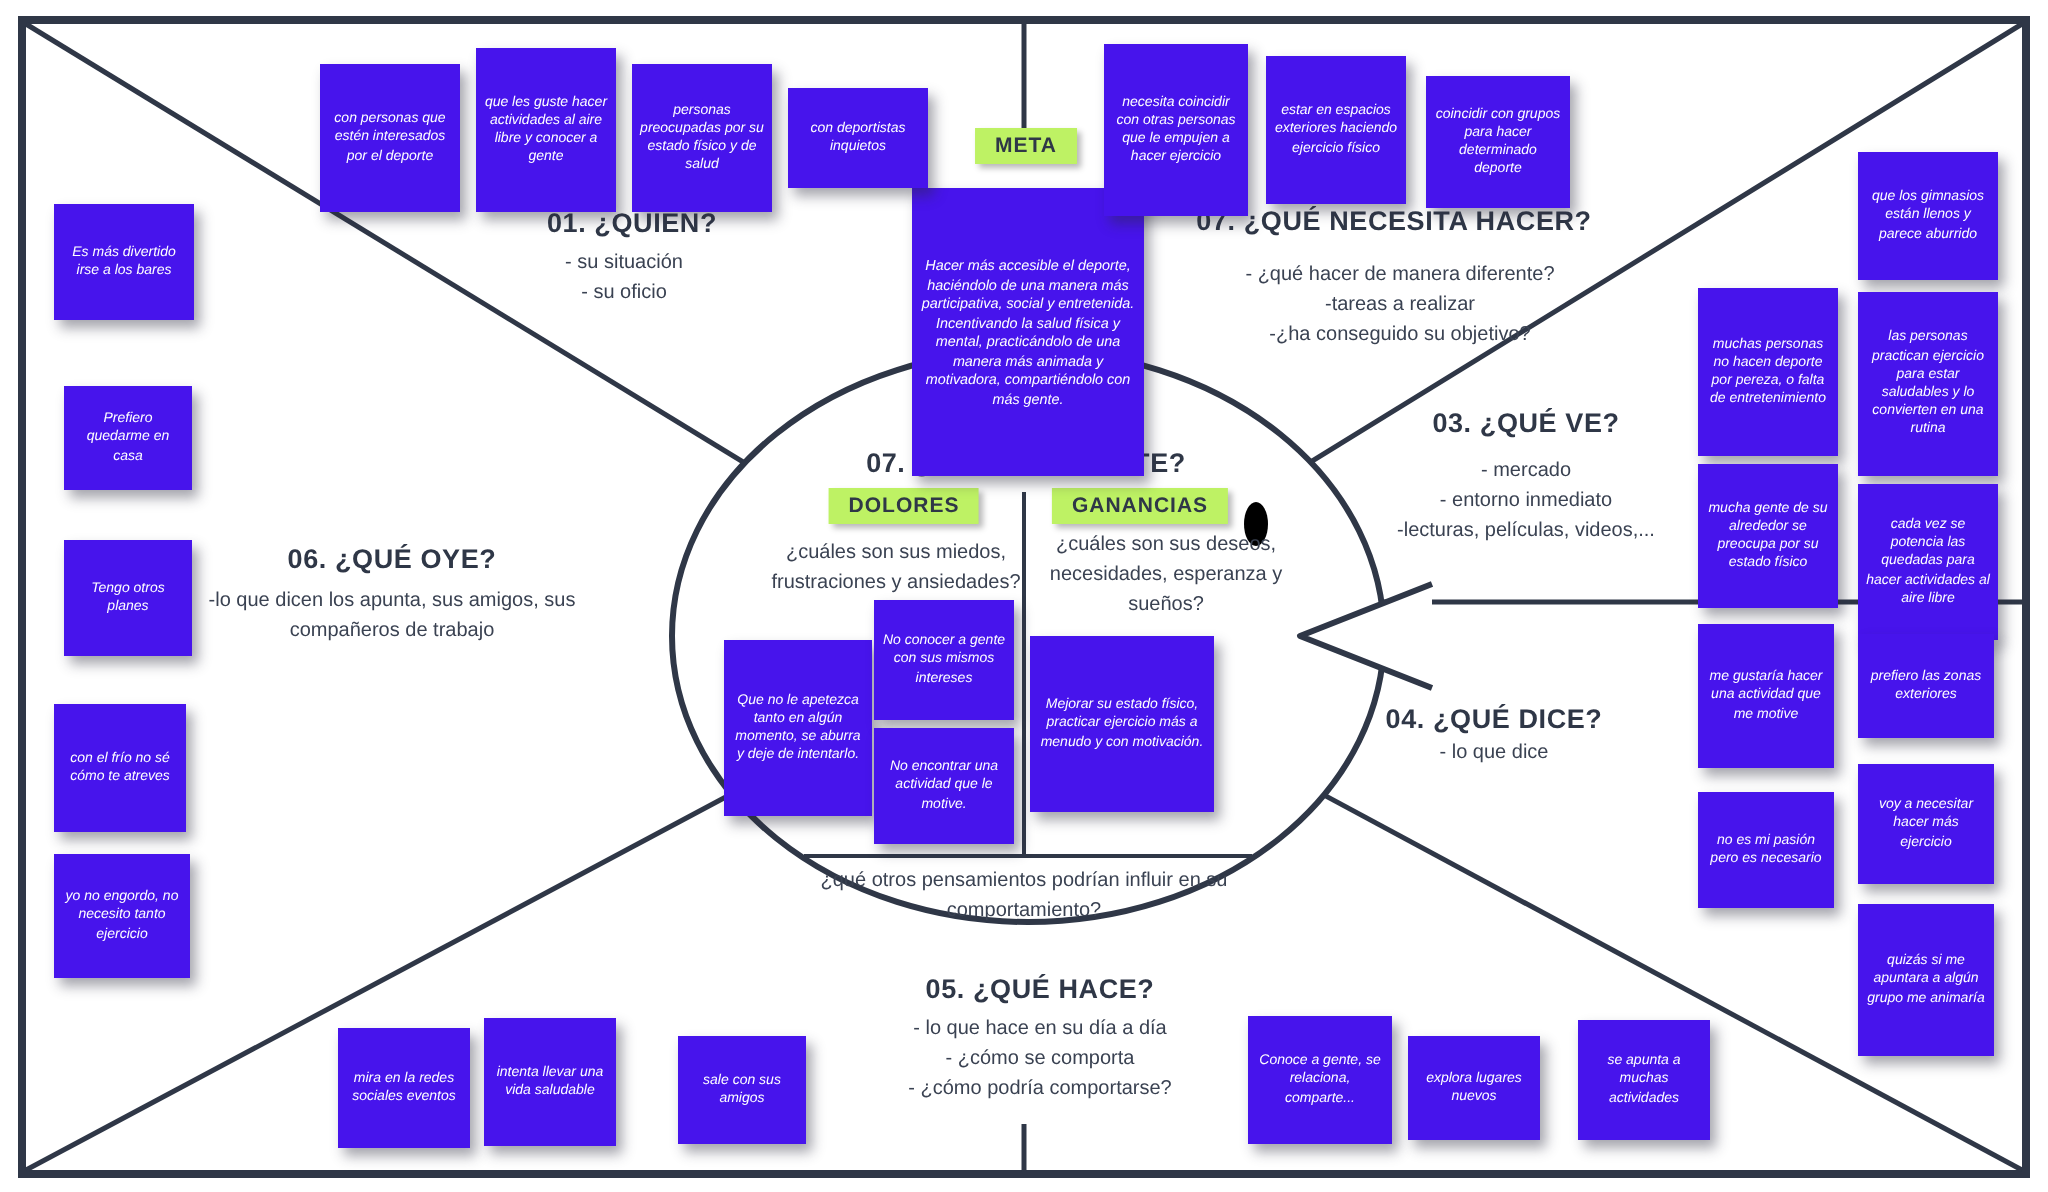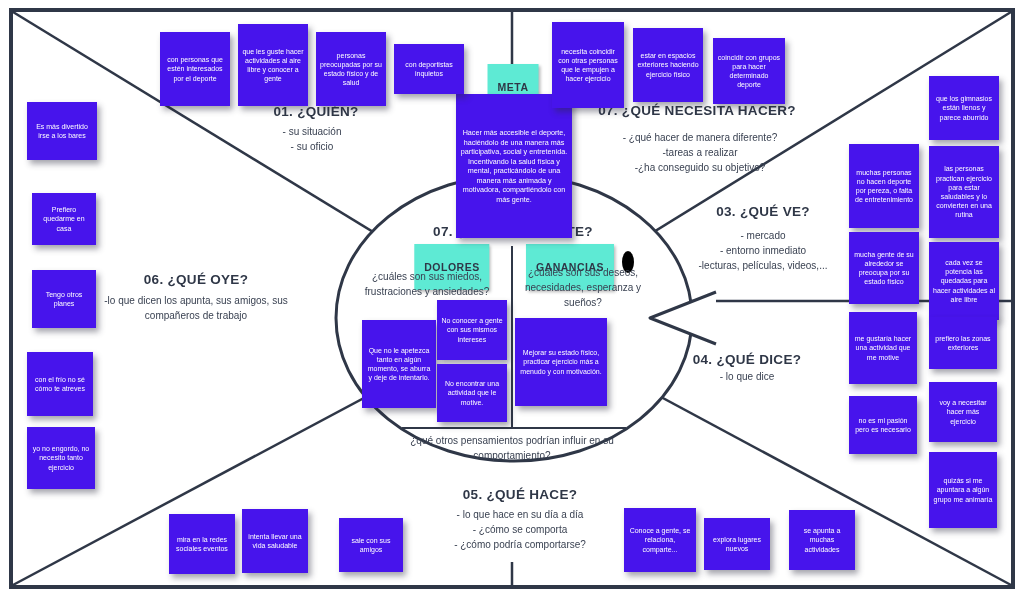--- a/index.html
+++ b/index.html
@@ -6,35 +6,35 @@
   html,body { background:#ffffff; }
   .canvas {
     position:relative; width:1024px; height:596px; background:#ffffff;
     font-family:"Liberation Sans", sans-serif; overflow:hidden;
   }
   .bg { position:absolute; left:0; top:0; }
   .note {
     position:absolute; background:#4714ec; color:#ffffff;
     font-size:7px; line-height:1.32; font-weight:normal;
     display:flex; align-items:center; justify-content:center; text-align:center;
-    padding:3px 4px; box-shadow:3px 4px 6px rgba(40,40,60,.42);
+    padding:3px 4px; box-shadow:3px 4px 6px rgba(40,40,60,.42);font-style:italic;
   }
   .note-meta { font-size:7.2px; }
   .sec-title {
     position:absolute; transform:translateX(-50%); white-space:nowrap;
     font-weight:bold; font-size:13.5px; color:#2f3747; letter-spacing:.3px;
   }
   .sec-body {
     position:absolute; transform:translateX(-50%); text-align:center;
     font-size:10px; color:#3a4252; line-height:1.5;
   }
   .glabel {
     position:absolute; transform:translateX(-50%);
-    background:#5eead4; color:#2f3747; font-weight:bold; font-size:10.5px;
-    letter-spacing:.5px; padding:17px 10px; white-space:nowrap;
+    background:#bef264; color:#2f3747; font-weight:bold; font-size:10.5px;
+    letter-spacing:.5px; padding:3px 10px; white-space:nowrap;
     box-shadow:2px 2px 3px rgba(0,0,0,.28);
   }
 </style>
 </head>
 <body>
 
 <div class="canvas">
 
   <svg class="bg" width="1024" height="596" viewBox="0 0 1024 596">
     <rect x="11" y="10" width="1002" height="577" fill="none" stroke="#2f3747" stroke-width="4"></rect>
@@ -87,21 +87,21 @@
     <div>- ¿cómo se comporta</div>
     <div>- ¿cómo podría comportarse?</div>
   </div>
 
   <div class="sec-title" style="left:196px;top:272px">06. ¿QUÉ OYE?</div>
   <div class="sec-body" style="left:196px;top:293px;width:215px">
     <div>-lo que dicen los apunta, sus amigos, sus compañeros de trabajo</div>
   </div>
 
   <div class="sec-title" style="left:513px;top:224px">07. ¿PIENSA Y SIENTE?</div>
-  <div class="sec-body" style="left:427px;top:269px;width:152px">¿cuáles son sus miedos, frustraciones y ansiedades?</div>
+  <div class="sec-body" style="left:448px;top:269px;width:152px">¿cuáles son sus miedos, frustraciones y ansiedades?</div>
   <div class="sec-body" style="left:583px;top:265px;width:142px">¿cuáles son sus deseos, necesidades, esperanza y sueños?</div>
   <div class="sec-body" style="left:512px;top:433px;width:218px">¿qué otros pensamientos podrían influir en su comportamiento?</div>
 
   <div class="note note-meta" style="left:456px;top:94px;width:116px;height:144px">Hacer más accesible el deporte, haciéndolo de una manera más participativa, social y entretenida. Incentivando la salud física y mental, practicándolo de una manera más animada y motivadora, compartiéndolo con más gente.</div>
 
   <div class="note" style="left:160px;top:32px;width:70px;height:74px">con personas que estén interesados por el deporte</div>
   <div class="note" style="left:238px;top:24px;width:70px;height:82px">que les guste hacer actividades al aire libre y conocer a gente</div>
   <div class="note" style="left:316px;top:32px;width:70px;height:74px">personas preocupadas por su estado físico y de salud</div>
   <div class="note" style="left:394px;top:44px;width:70px;height:50px">con deportistas inquietos</div>
   <div class="note" style="left:552px;top:22px;width:72px;height:86px">necesita coincidir con otras personas que le empujen a hacer ejercicio</div>

